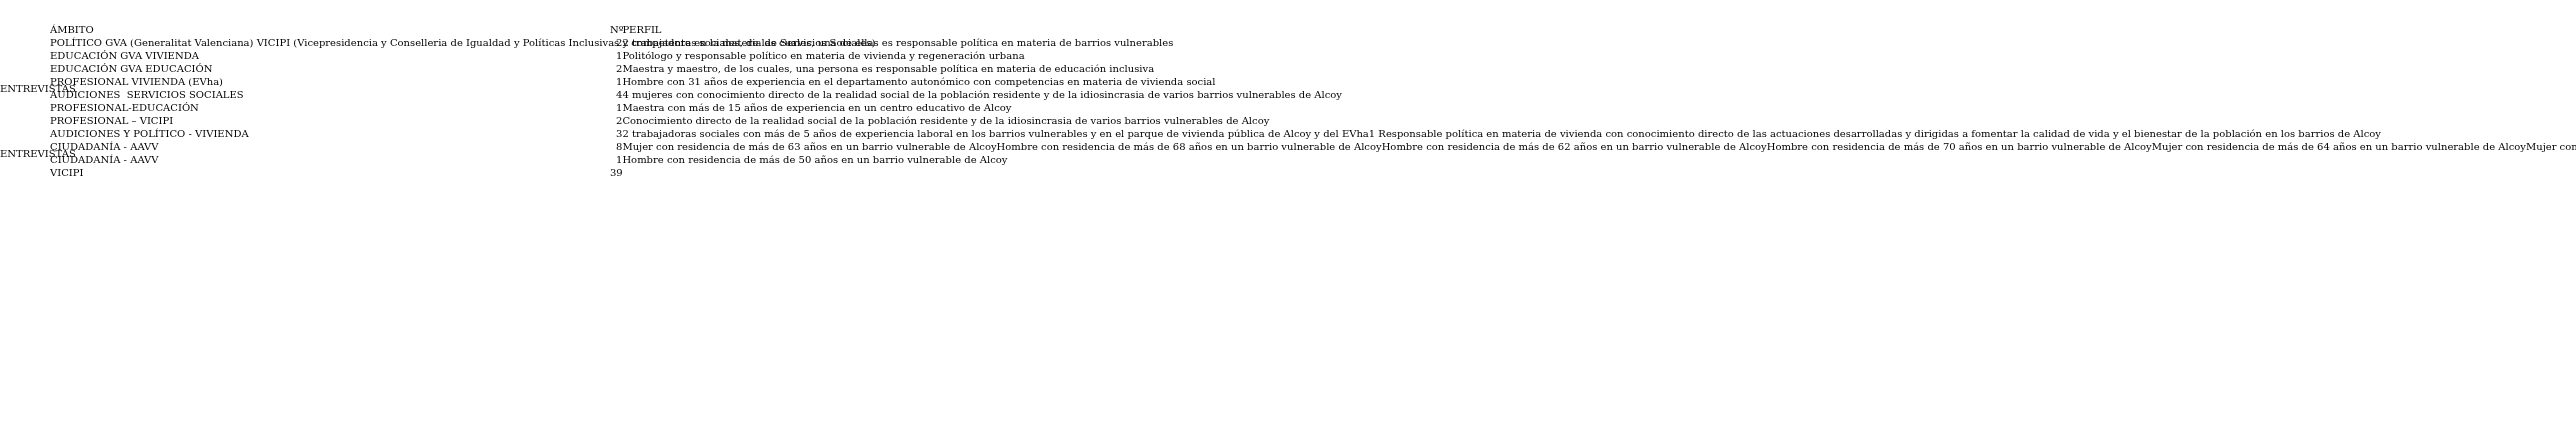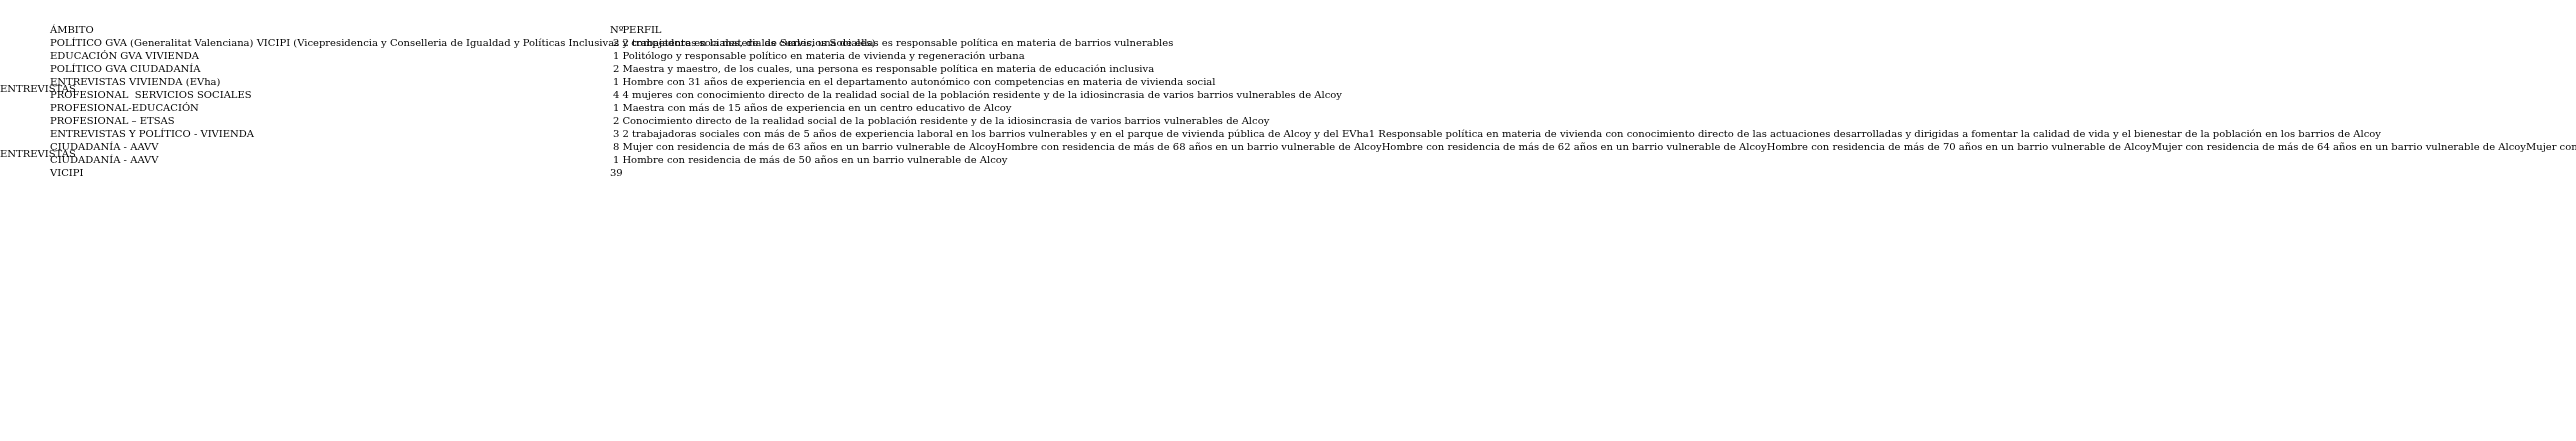--- a/index.html
+++ b/index.html
@@ -36,21 +36,21 @@
     white-space: pre;
     vertical-align: middle;
     overflow: visible;
     color: #000000;
   }
   td.group-cell {
     text-align: center;
     vertical-align: middle;
   }
   td.num-cell {
-    text-align: center;
+    text-align: right;
   }
   col.c-group  { width: 50px; }
   col.c-ambito { width: 560px; }
   col.c-num    { width: 12.4px; }
   col.c-perfil { width: 2059px; }
 </style>
 </head>
 <body>
 
 <div class="page">
@@ -75,46 +75,46 @@
       <td>POLÍTICO GVA (Generalitat Valenciana) VICIPI (Vicepresidencia y Conselleria de Igualdad y Políticas Inclusivas y competente en la materia de Servicios Sociales)</td>
       <td class="num-cell">2</td>
       <td>2 trabajadoras sociales, de las cuales, una de ellas es responsable política en materia de barrios vulnerables</td>
     </tr>
     <tr>
       <td>EDUCACIÓN GVA VIVIENDA</td>
       <td class="num-cell">1</td>
       <td>Politólogo y responsable político en materia de vivienda y regeneración urbana</td>
     </tr>
     <tr>
-      <td>POLÍTICO GVA CIUDADANÍA</td>
+      <td>EDUCACIÓN GVA EDUCACIÓN</td>
       <td class="num-cell">2</td>
       <td>Maestra y maestro, de los cuales, una persona es responsable política en materia de educación inclusiva</td>
     </tr>
     <tr>
-      <td>ENTREVISTAS VIVIENDA (EVha)</td>
+      <td>PROFESIONAL VIVIENDA (EVha)</td>
       <td class="num-cell">1</td>
       <td>Hombre con 31 años de experiencia en el departamento autonómico con competencias en materia de vivienda social</td>
     </tr>
     <tr>
-      <td>PROFESIONAL  SERVICIOS SOCIALES</td>
+      <td>AUDICIONES  SERVICIOS SOCIALES</td>
       <td class="num-cell">4</td>
       <td>4 mujeres con conocimiento directo de la realidad social de la población residente y de la idiosincrasia de varios barrios vulnerables de Alcoy</td>
     </tr>
     <tr>
       <td>PROFESIONAL-EDUCACIÓN</td>
       <td class="num-cell">1</td>
       <td>Maestra con más de 15 años de experiencia en un centro educativo de Alcoy</td>
     </tr>
     <tr>
-      <td>PROFESIONAL – ETSAS</td>
+      <td>PROFESIONAL – VICIPI</td>
       <td class="num-cell">2</td>
       <td>Conocimiento directo de la realidad social de la población residente y de la idiosincrasia de varios barrios vulnerables de Alcoy</td>
     </tr>
     <tr>
-      <td>ENTREVISTAS Y POLÍTICO - VIVIENDA</td>
+      <td>AUDICIONES Y POLÍTICO - VIVIENDA</td>
       <td class="num-cell">3</td>
       <td>2 trabajadoras sociales con más de 5 años de experiencia laboral en los barrios vulnerables y en el parque de vivienda pública de Alcoy y del EVha1 Responsable política en materia de vivienda con conocimiento directo de las actuaciones desarrolladas y dirigidas a fomentar la calidad de vida y el bienestar de la población en los barrios de Alcoy</td>
     </tr>
 
     <tr>
       <td class="group-cell" rowspan="2">ENTREVISTAS</td>
       <td>CIUDADANÍA - AAVV</td>
       <td class="num-cell">8</td>
       <td>Mujer con residencia de más de 63 años en un barrio vulnerable de AlcoyHombre con residencia de más de 68 años en un barrio vulnerable de AlcoyHombre con residencia de más de 62 años en un barrio vulnerable de AlcoyHombre con residencia de más de 70 años en un barrio vulnerable de AlcoyMujer con residencia de más de 64 años en un barrio vulnerable de AlcoyMujer con residencia de más de 60 años en un barrio vulnerable de AlcoyMujer con residencia de más de 30 años en un barrio vulnerable de AlcoyMujer con residencia de más de 28 años en un barrio vulnerable de Alcoy</td>
     </tr>

